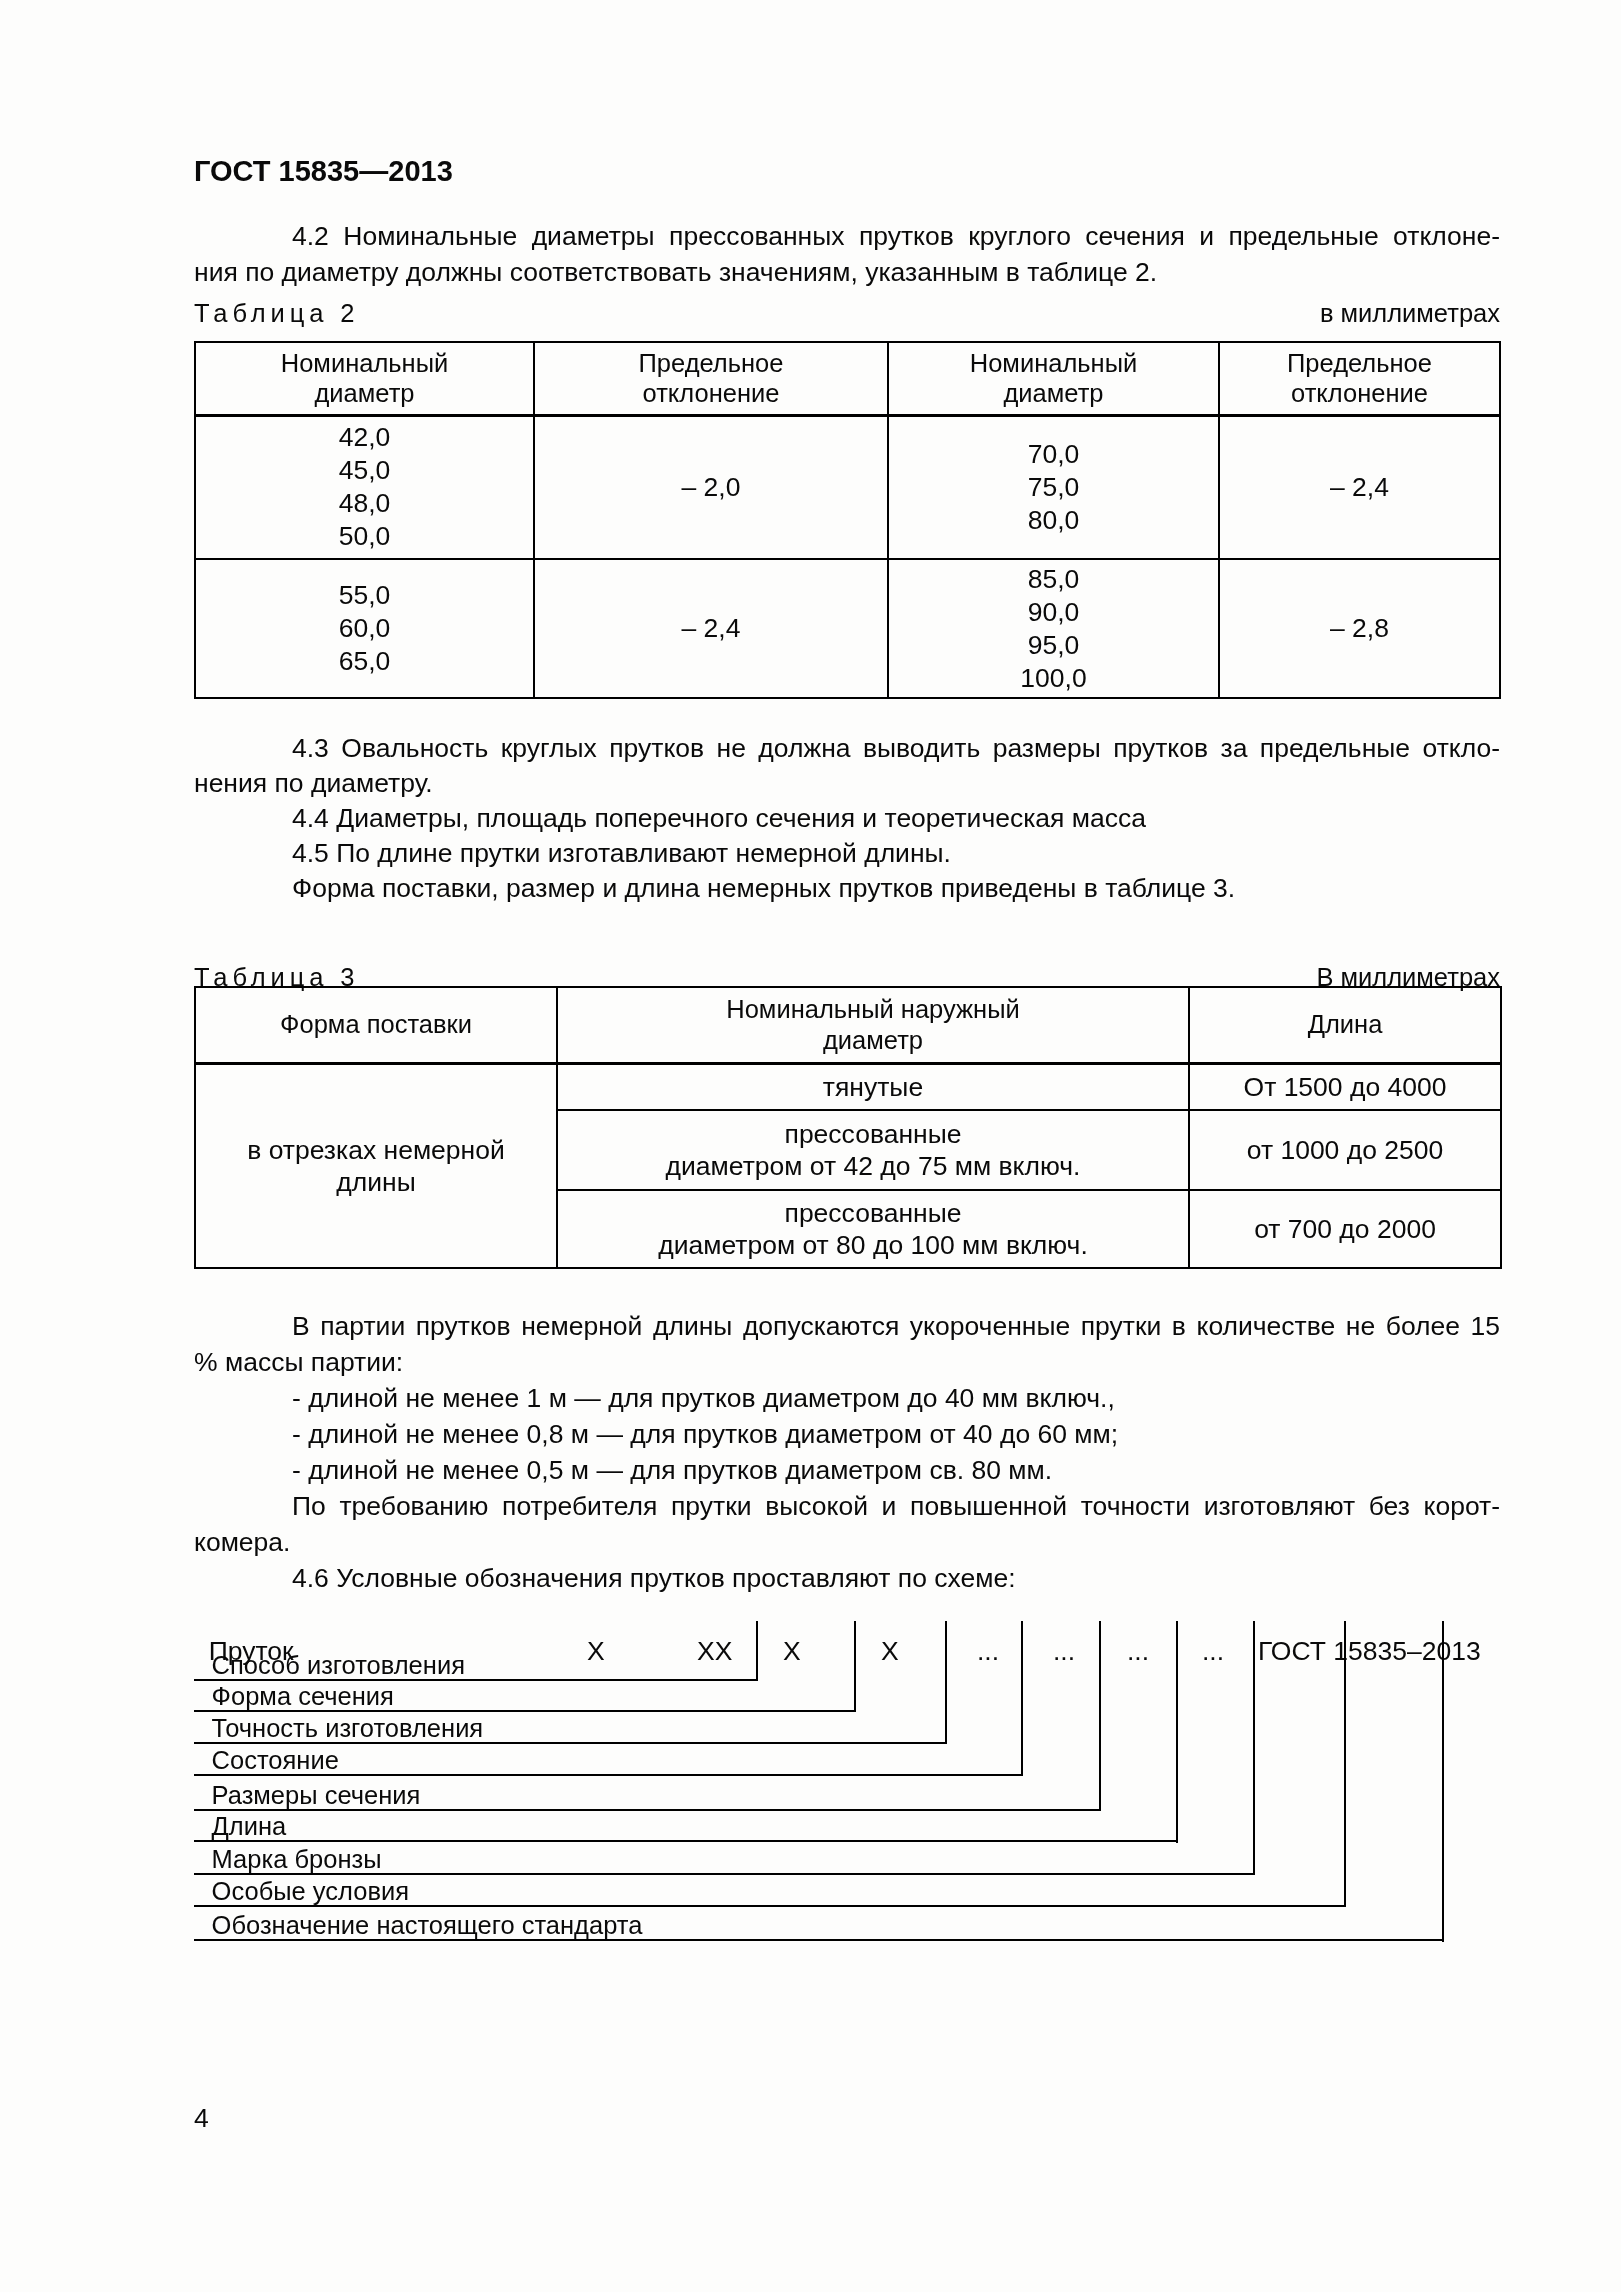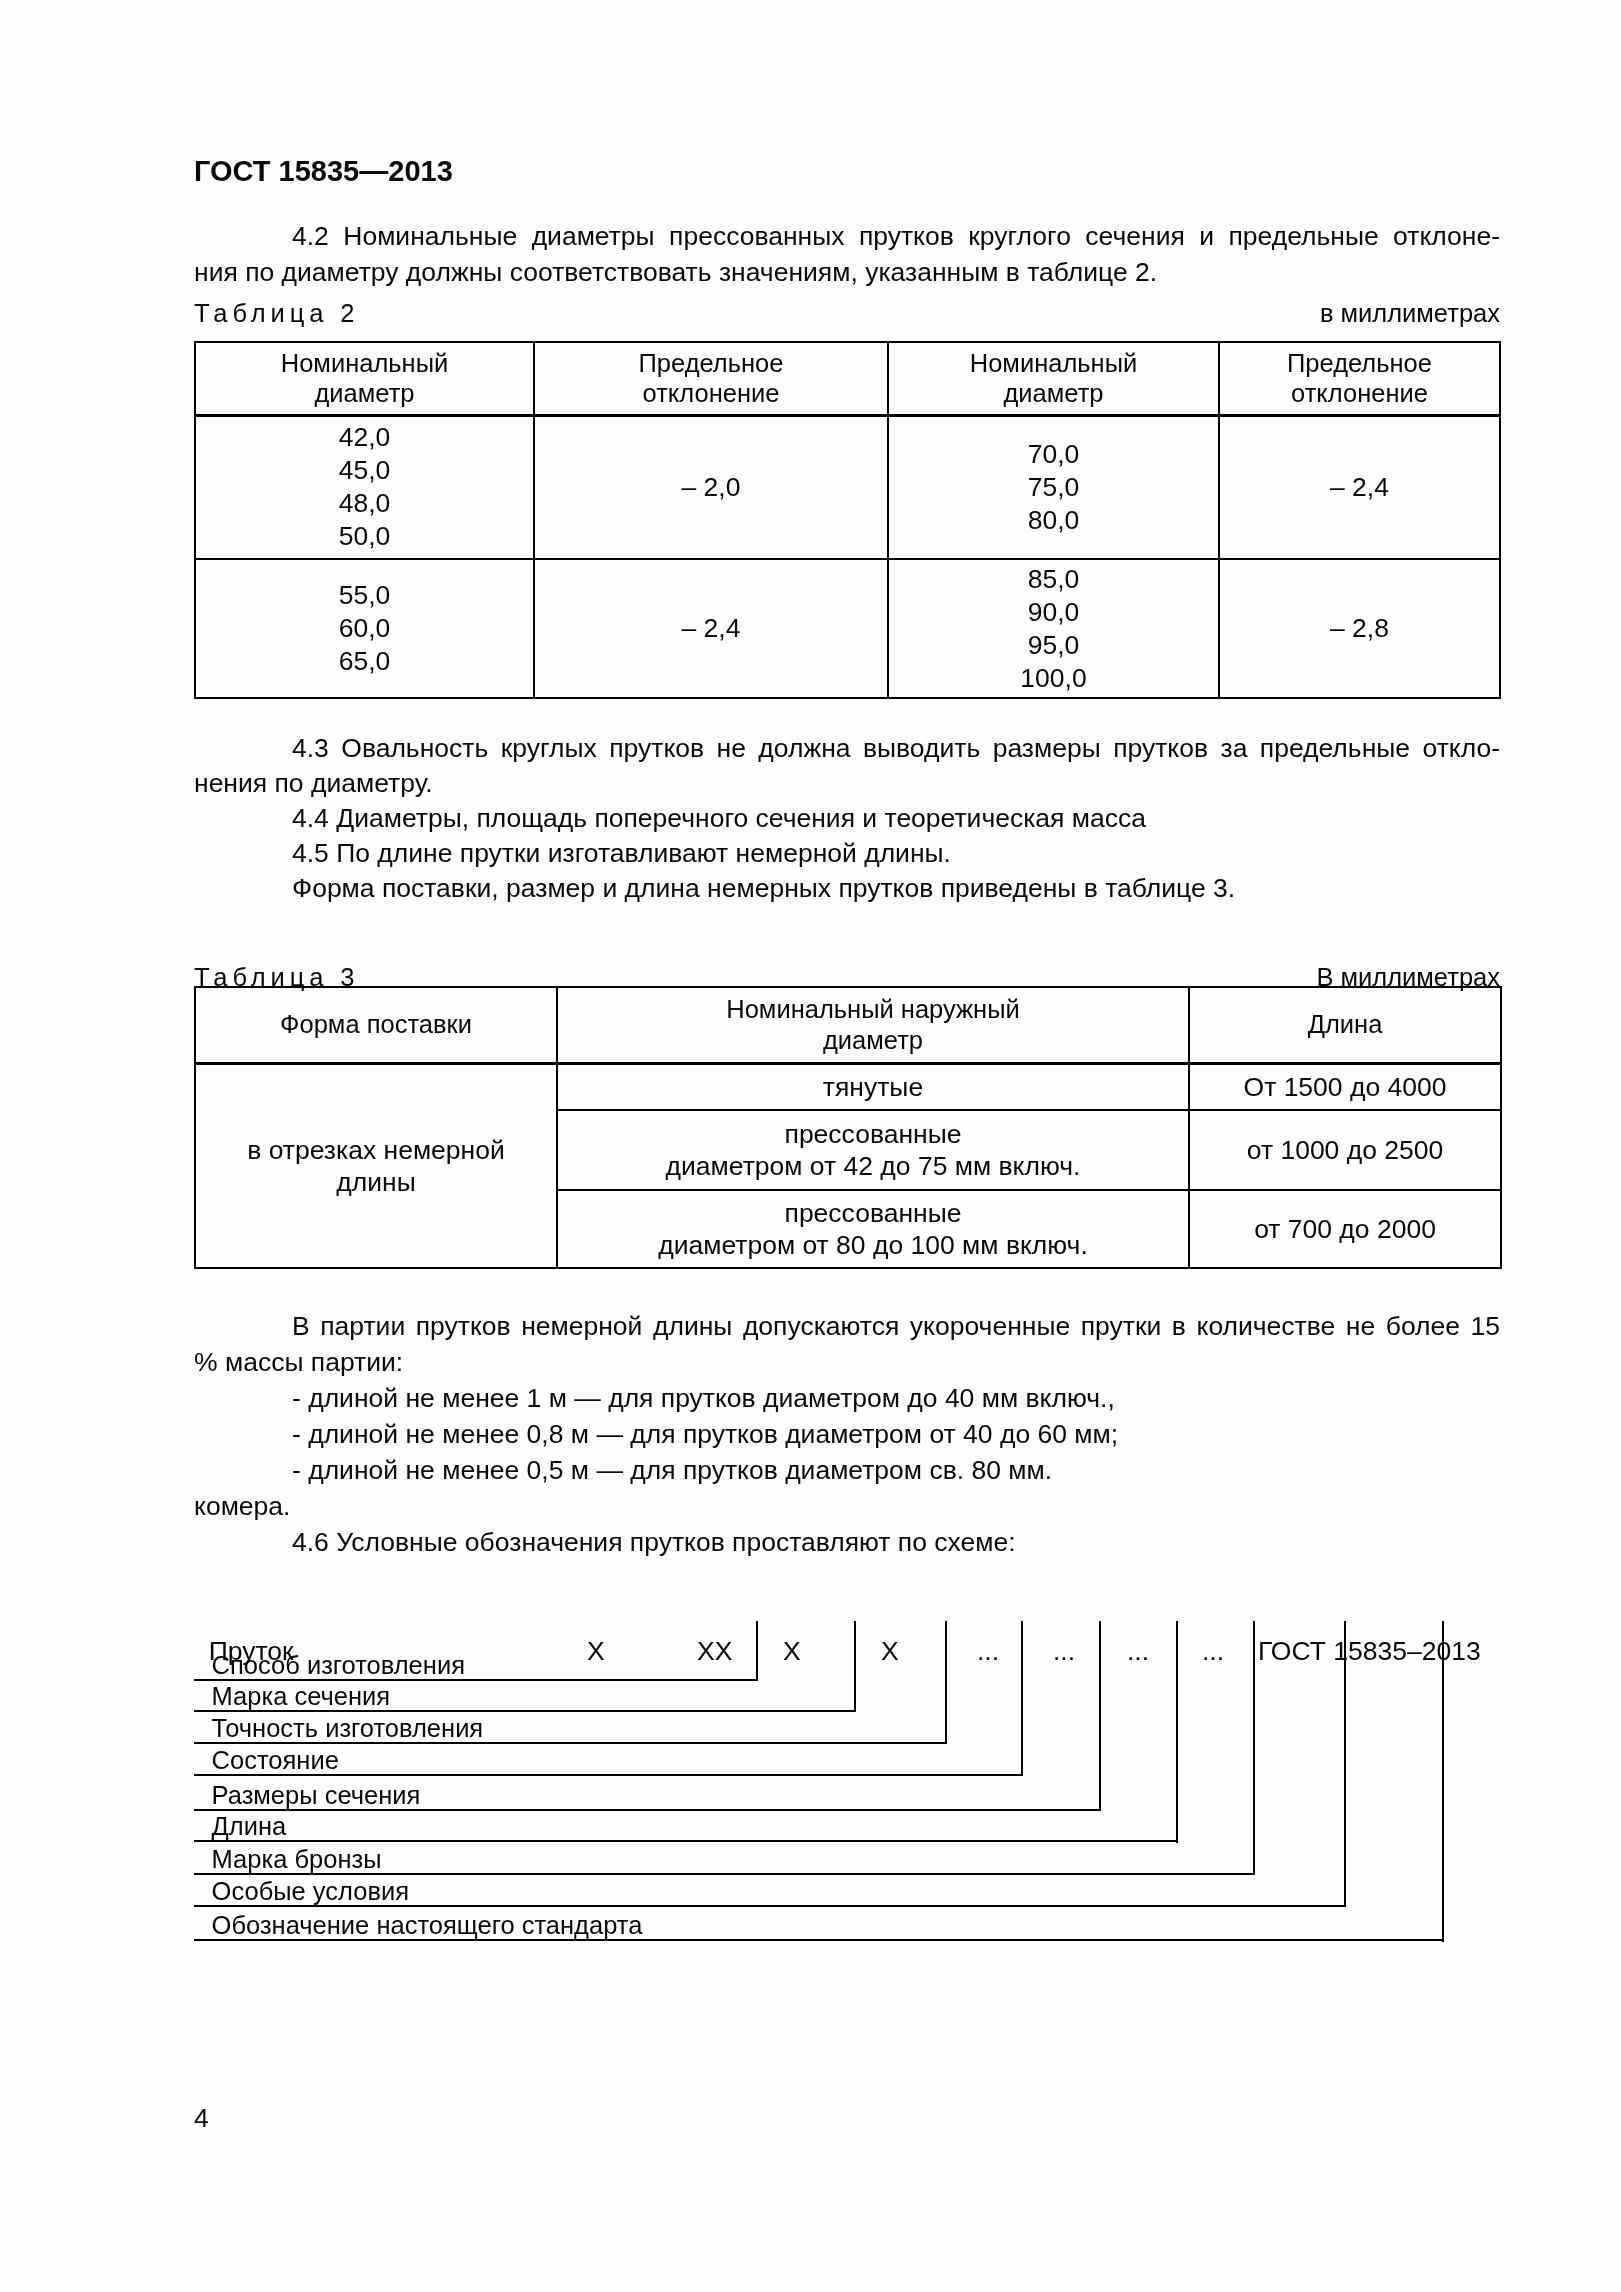--- a/index.html
+++ b/index.html
@@ -150,20 +150,21 @@
     </tbody>
   </table>
 </div>
 
 <div class="blk" style="top:1308px">
   <div class="line ind jl">В партии прутков немерной длины допускаются укороченные прутки в количестве не более 15</div>
   <div class="line">% массы партии:</div>
   <div class="line ind">-   длиной не менее 1 м — для прутков диаметром до 40 мм включ.,</div>
   <div class="line ind">-   длиной не менее 0,8 м — для прутков диаметром от 40 до 60 мм;</div>
   <div class="line ind">-   длиной не менее 0,5 м — для прутков диаметром св. 80 мм.</div>
+  <div class="line ind jl">По требованию потребителя  прутки высокой и повышенной точности изготовляют  без корот-</div>
   <div class="line">комера.</div>
   <div class="line ind">4.6  Условные обозначения прутков проставляют по схеме:</div>
 </div>
 
 <div class="scheme">
   <div class="srow">
     <span class="sym" style="left:14.7px">Пруток</span>
     <span class="sym" style="left:393px">X</span>
     <span class="sym" style="left:503px">XX</span>
     <span class="sym" style="left:589px">X</span>
@@ -179,21 +180,21 @@
   <div class="vline" style="left:660px;height:91px"></div>
   <div class="vline" style="left:751px;height:123px"></div>
   <div class="vline" style="left:827px;height:155px"></div>
   <div class="vline" style="left:905px;height:190px"></div>
   <div class="vline" style="left:982px;height:222px"></div>
   <div class="vline" style="left:1059px;height:254px"></div>
   <div class="vline" style="left:1150px;height:285px"></div>
   <div class="vline" style="left:1248px;height:321px"></div>
 
   <div class="lrow" style="top:74px;width:564px"><span>Способ изготовления</span></div>
-  <div class="lrow" style="top:105px;width:662px"><span>Марка сечения</span></div>
+  <div class="lrow" style="top:105px;width:662px"><span>Форма сечения</span></div>
   <div class="lrow" style="top:137px;width:753px"><span>Точность изготовления</span></div>
   <div class="lrow" style="top:169px;width:829px"><span>Состояние</span></div>
   <div class="lrow" style="top:204px;width:907px"><span>Размеры сечения</span></div>
   <div class="lrow" style="top:235px;width:984px"><span>Длина</span></div>
   <div class="lrow" style="top:268px;width:1061px"><span>Марка бронзы</span></div>
   <div class="lrow" style="top:300px;width:1152px"><span>Особые условия</span></div>
   <div class="lrow" style="top:334px;width:1250px"><span>Обозначение настоящего стандарта</span></div>
 </div>
 
 <div class="pageno">4</div>

